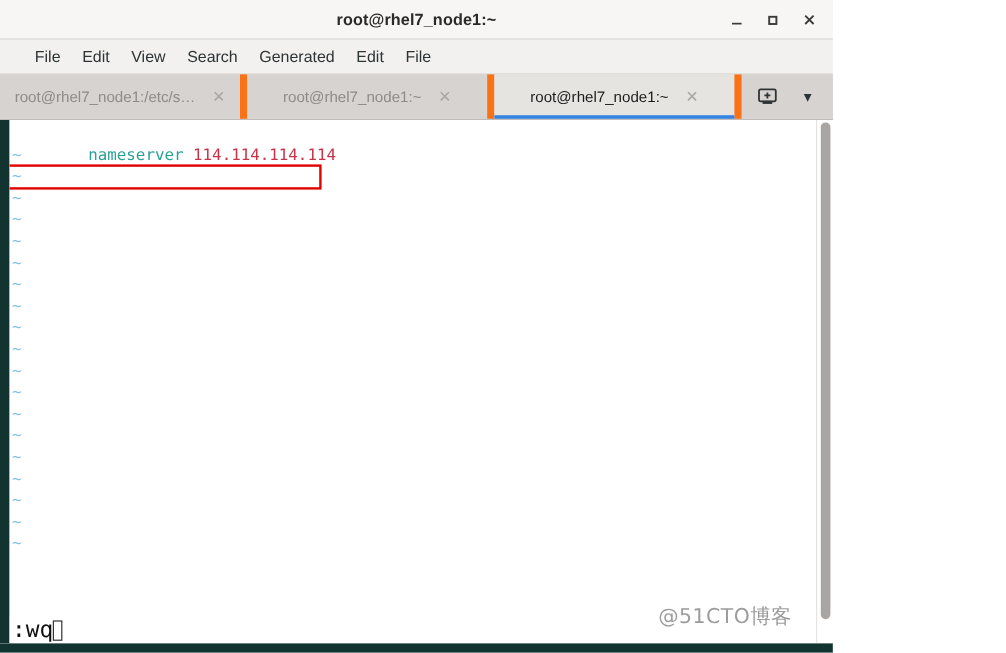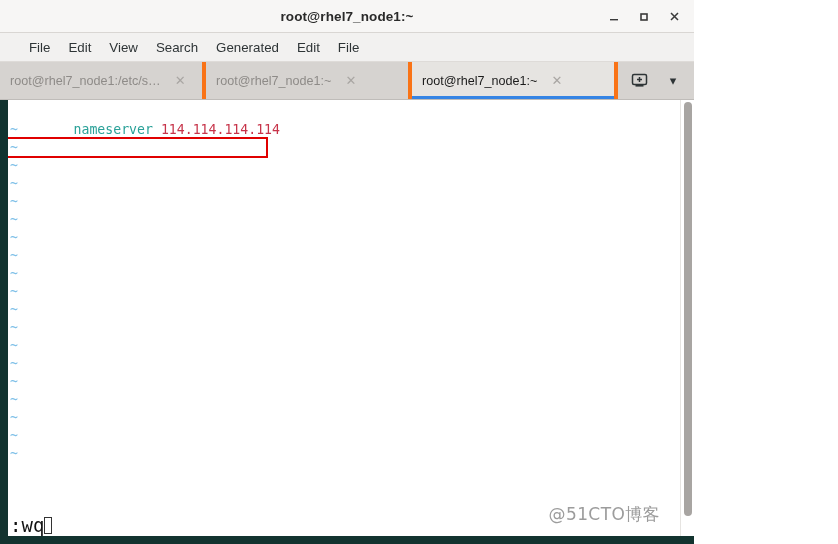--- a/index.html
+++ b/index.html
@@ -70,25 +70,25 @@
   
   .tabbar {
     height: 38px;
     background: #d6d3d0;
     display: flex; align-items: stretch;
     flex: 0 0 38px;
     border-bottom: 1px solid #bfbcb9;
   }
   .tab {
     position: relative;
-    display: flex; align-items: center; justify-content: flex-start;
+    display: flex; align-items: center; justify-content: center;
     min-width: 0;
     flex: 1 1 0;
     padding: 12px 10px;
-    border-right: 4px solid #f97316;
+    border-right: 6px solid #f97316;
     cursor: default;
   }
   .tab.inactive { background: #d6d3d0; }
   .tab.active {
     background: #e6e4e1;
   }
   .tab.active::after {
     content: "";
     position: absolute;
     left: 0; right: 0; bottom: 0;

